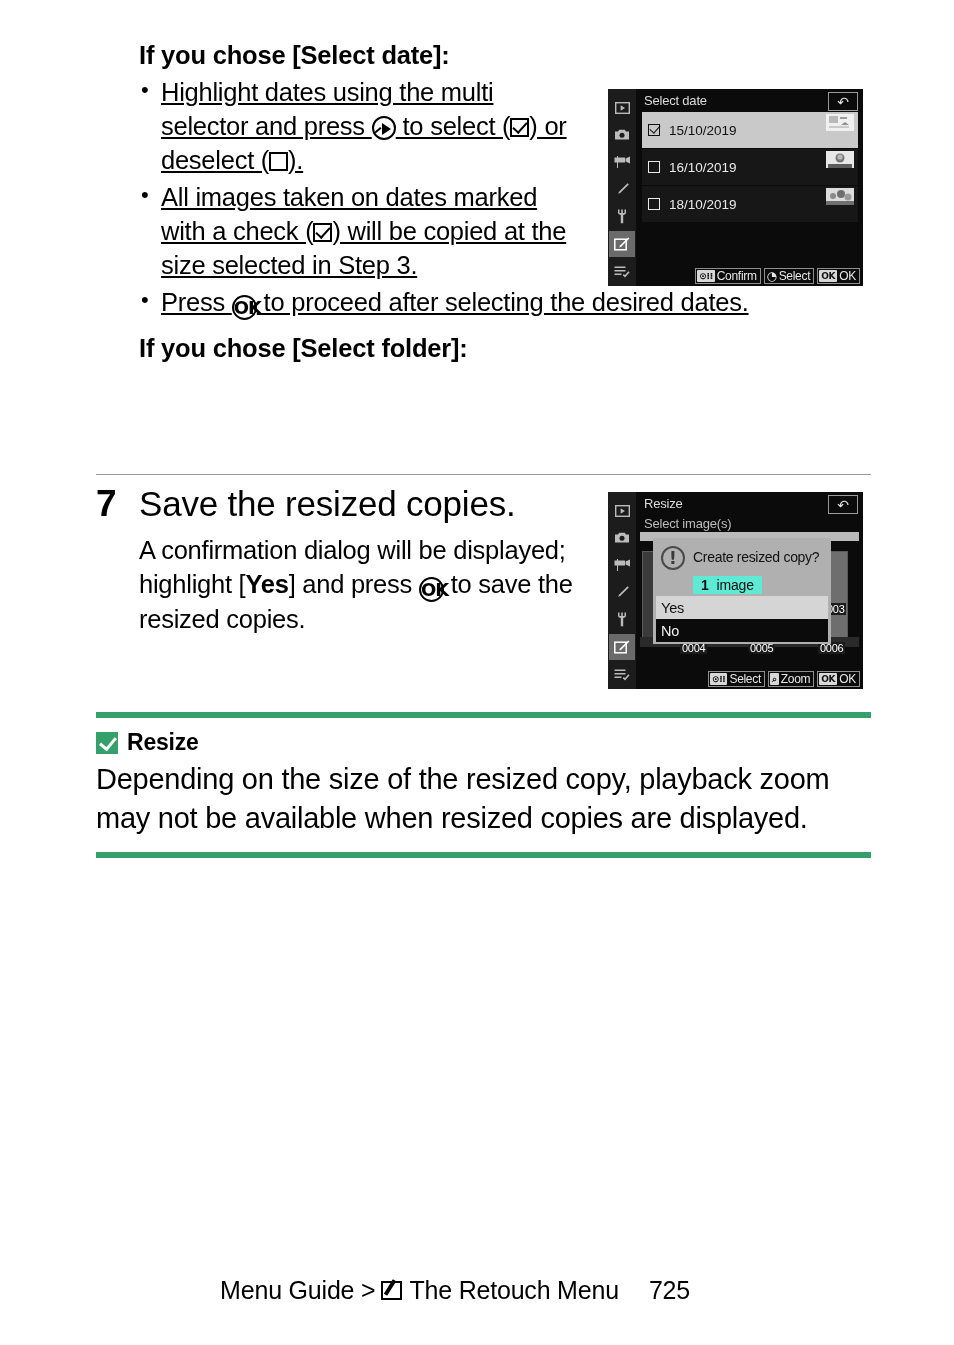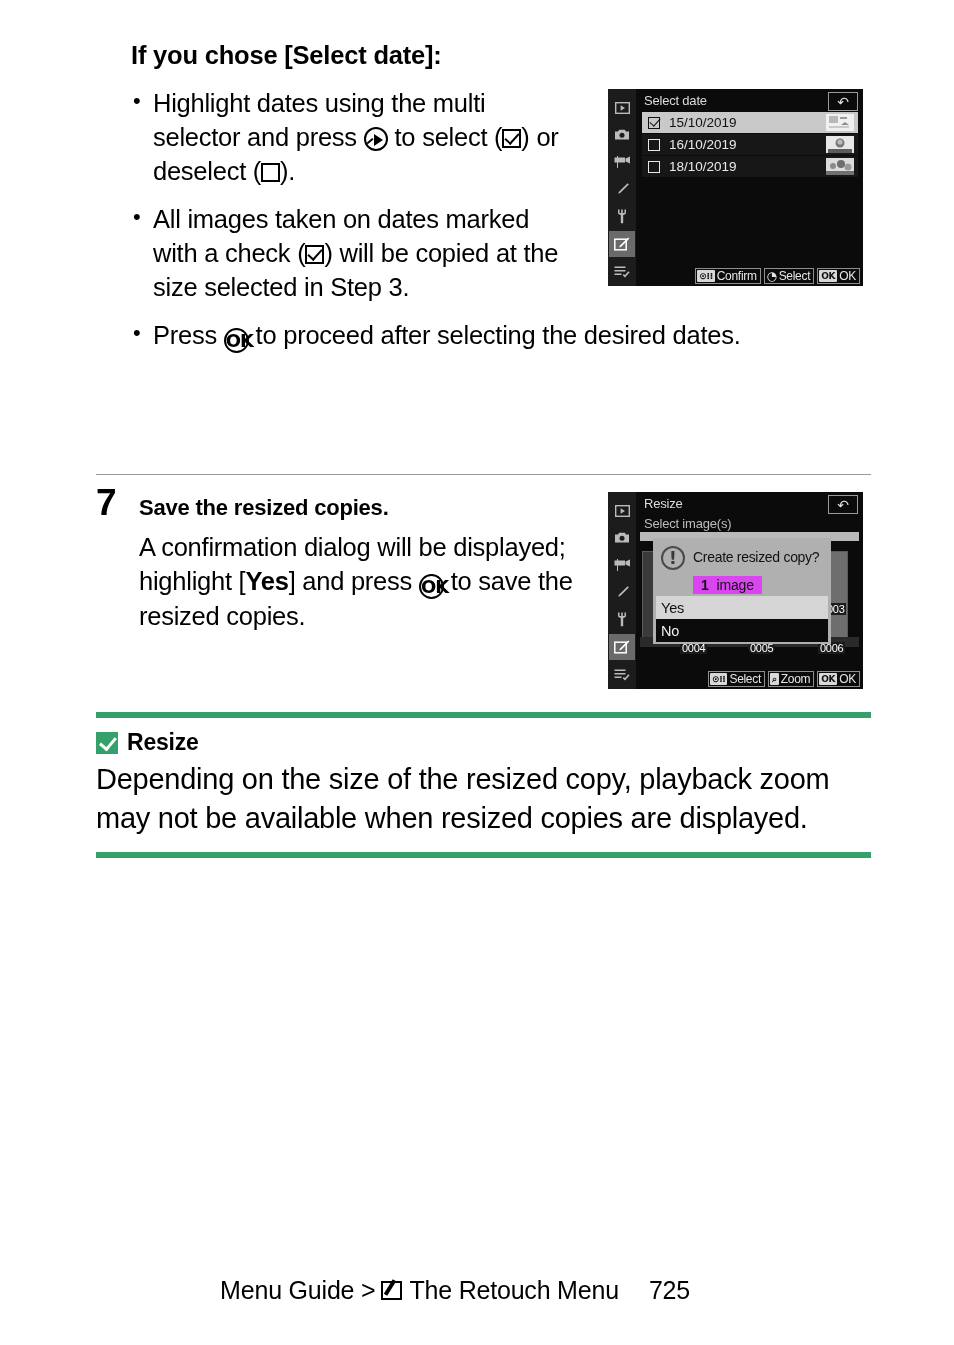--- a/index.html
+++ b/index.html
@@ -6,37 +6,38 @@
   html, body {
     width: 954px; height: 1345px;
     background: #ffffff;
     font-family: "Liberation Sans", sans-serif;
     color: #000;
     overflow: hidden;
   }
   .page { position: relative; width: 954px; height: 1345px; }
 
   
-  .content { position: absolute; left: 88px; top: 40px; width: 775px; }
+  .content { position: absolute; left: 96px; top: 40px; width: 775px; }
 
   .head-bold {
     font-size: 25.5px; font-weight: bold; letter-spacing: -0.2px;
     margin-left: 43px; line-height: 1.25;
   }
   .head-bold.second { margin-top: 13px; }
 
   ul.bullets { list-style: none; }
   li.b {
     position: relative;
     font-size: 25.5px;
     line-height: 1.335;
     letter-spacing: -0.25px;
     padding-left: 20px;
     margin-left: 45px;
-    margin-top: 14px;
+    margin-top: 3px;
+    text-decoration: underline;
   }
   li.b::before {
     content: "\2022";
     position: absolute; left: 0; top: 0;
     font-size: 22px;
   }
 
   .narrow { width: 440px; }
   .full   { width: 775px; }
   .okglyph {
@@ -80,21 +81,21 @@
   }
 
   
   .step { position: absolute; left: 96px; top: 484px; width: 480px; }
   .step-row { display: flex; align-items: baseline; }
   .step-num {
     font-size: 37px; font-weight: bold; width: 43px; flex: none;
     line-height: 1.0;
   }
   .step-title {
-    font-size: 22px; font-weight: bold; letter-spacing: -0.2px;
+    font-size: 35px; font-weight: normal; letter-spacing: -0.2px;
   }
   .step-body {
     margin-left: 43px; margin-top: 9px;
     font-size: 25.5px; line-height: 1.335; letter-spacing: -0.25px;
     width: 435px;
   }
 
   
   .shot {
     position: absolute;
@@ -137,21 +138,21 @@
     width: 30px; height: 19px;
     border: 1.4px solid #9a9a9a;
     display: flex; align-items: center; justify-content: center;
     font-size: 14px; color: #e2e2e2;
     font-family: "DejaVu Sans", sans-serif;
   }
 
   
   .rows { position: absolute; left: 6px; top: 23px; right: 5px; }
   .drow {
-    height: 21px; display: flex; align-items: center;
+    height: 36px; display: flex; align-items: center;
     background: #171717; margin-bottom: 1px; position: relative;
     padding-left: 6px;
   }
   .drow.hl { background: #c9c9c9; color: #111; }
   .drow .cb {
     width: 12px; height: 12px; border: 1.4px solid currentColor;
     position: relative; flex: none; margin-right: 9px;
   }
   .drow .cb.checked::after {
     content: ""; position: absolute; left: 2.5px; top: -2px;
@@ -217,21 +218,21 @@
     border-radius: 50%; color: #3a3a3a;
     display: flex; align-items: center; justify-content: center;
     font-size: 17px; font-weight: bold; font-family: "DejaVu Sans", sans-serif;
   }
   .dlg-q {
     position: absolute; left: 40px; top: 11px;
     font-size: 14px; letter-spacing: -0.3px; color: #111;
   }
   .dlg-cnt {
     position: absolute; left: 40px; top: 38px;
-    font-size: 14px; color: #111; background: #d946ef;
+    font-size: 14px; color: #111; background: #5eead4;
     padding: 1px 8px; letter-spacing: -0.2px;
   }
   .dlg-cnt b { font-weight: bold; margin-right: 8px; }
   .dlg-opt {
     position: absolute; left: 3px; width: 172px; height: 23px;
     display: flex; align-items: center; padding-left: 5px;
     font-size: 14.5px; letter-spacing: -0.2px;
   }
   .dlg-opt.yes { top: 58px; background: #d5d5d5; color: #111; }
   .dlg-opt.no  { top: 81px; background: #0b0b0b; color: #f0f0f0; }
@@ -301,20 +302,23 @@
         All images taken on dates marked with a check
         (<span class="cbchk"></span>)
         will be copied at the size selected in Step 3.
       </li>
       <li class="b full">
         Press <span class="okglyph">OK</span>
         to proceed after selecting the desired dates.
       </li>
     </ul>
 
+    <div class="head-bold second">
+      If you chose [<b>Select folder</b>]:
+    </div>
 
   </div>
 
   <div class="divider"></div>
 
   <div class="step">
     <div class="step-row">
       <div class="step-num">7</div>
       <div class="step-title">Save the resized copies.</div>
     </div>

